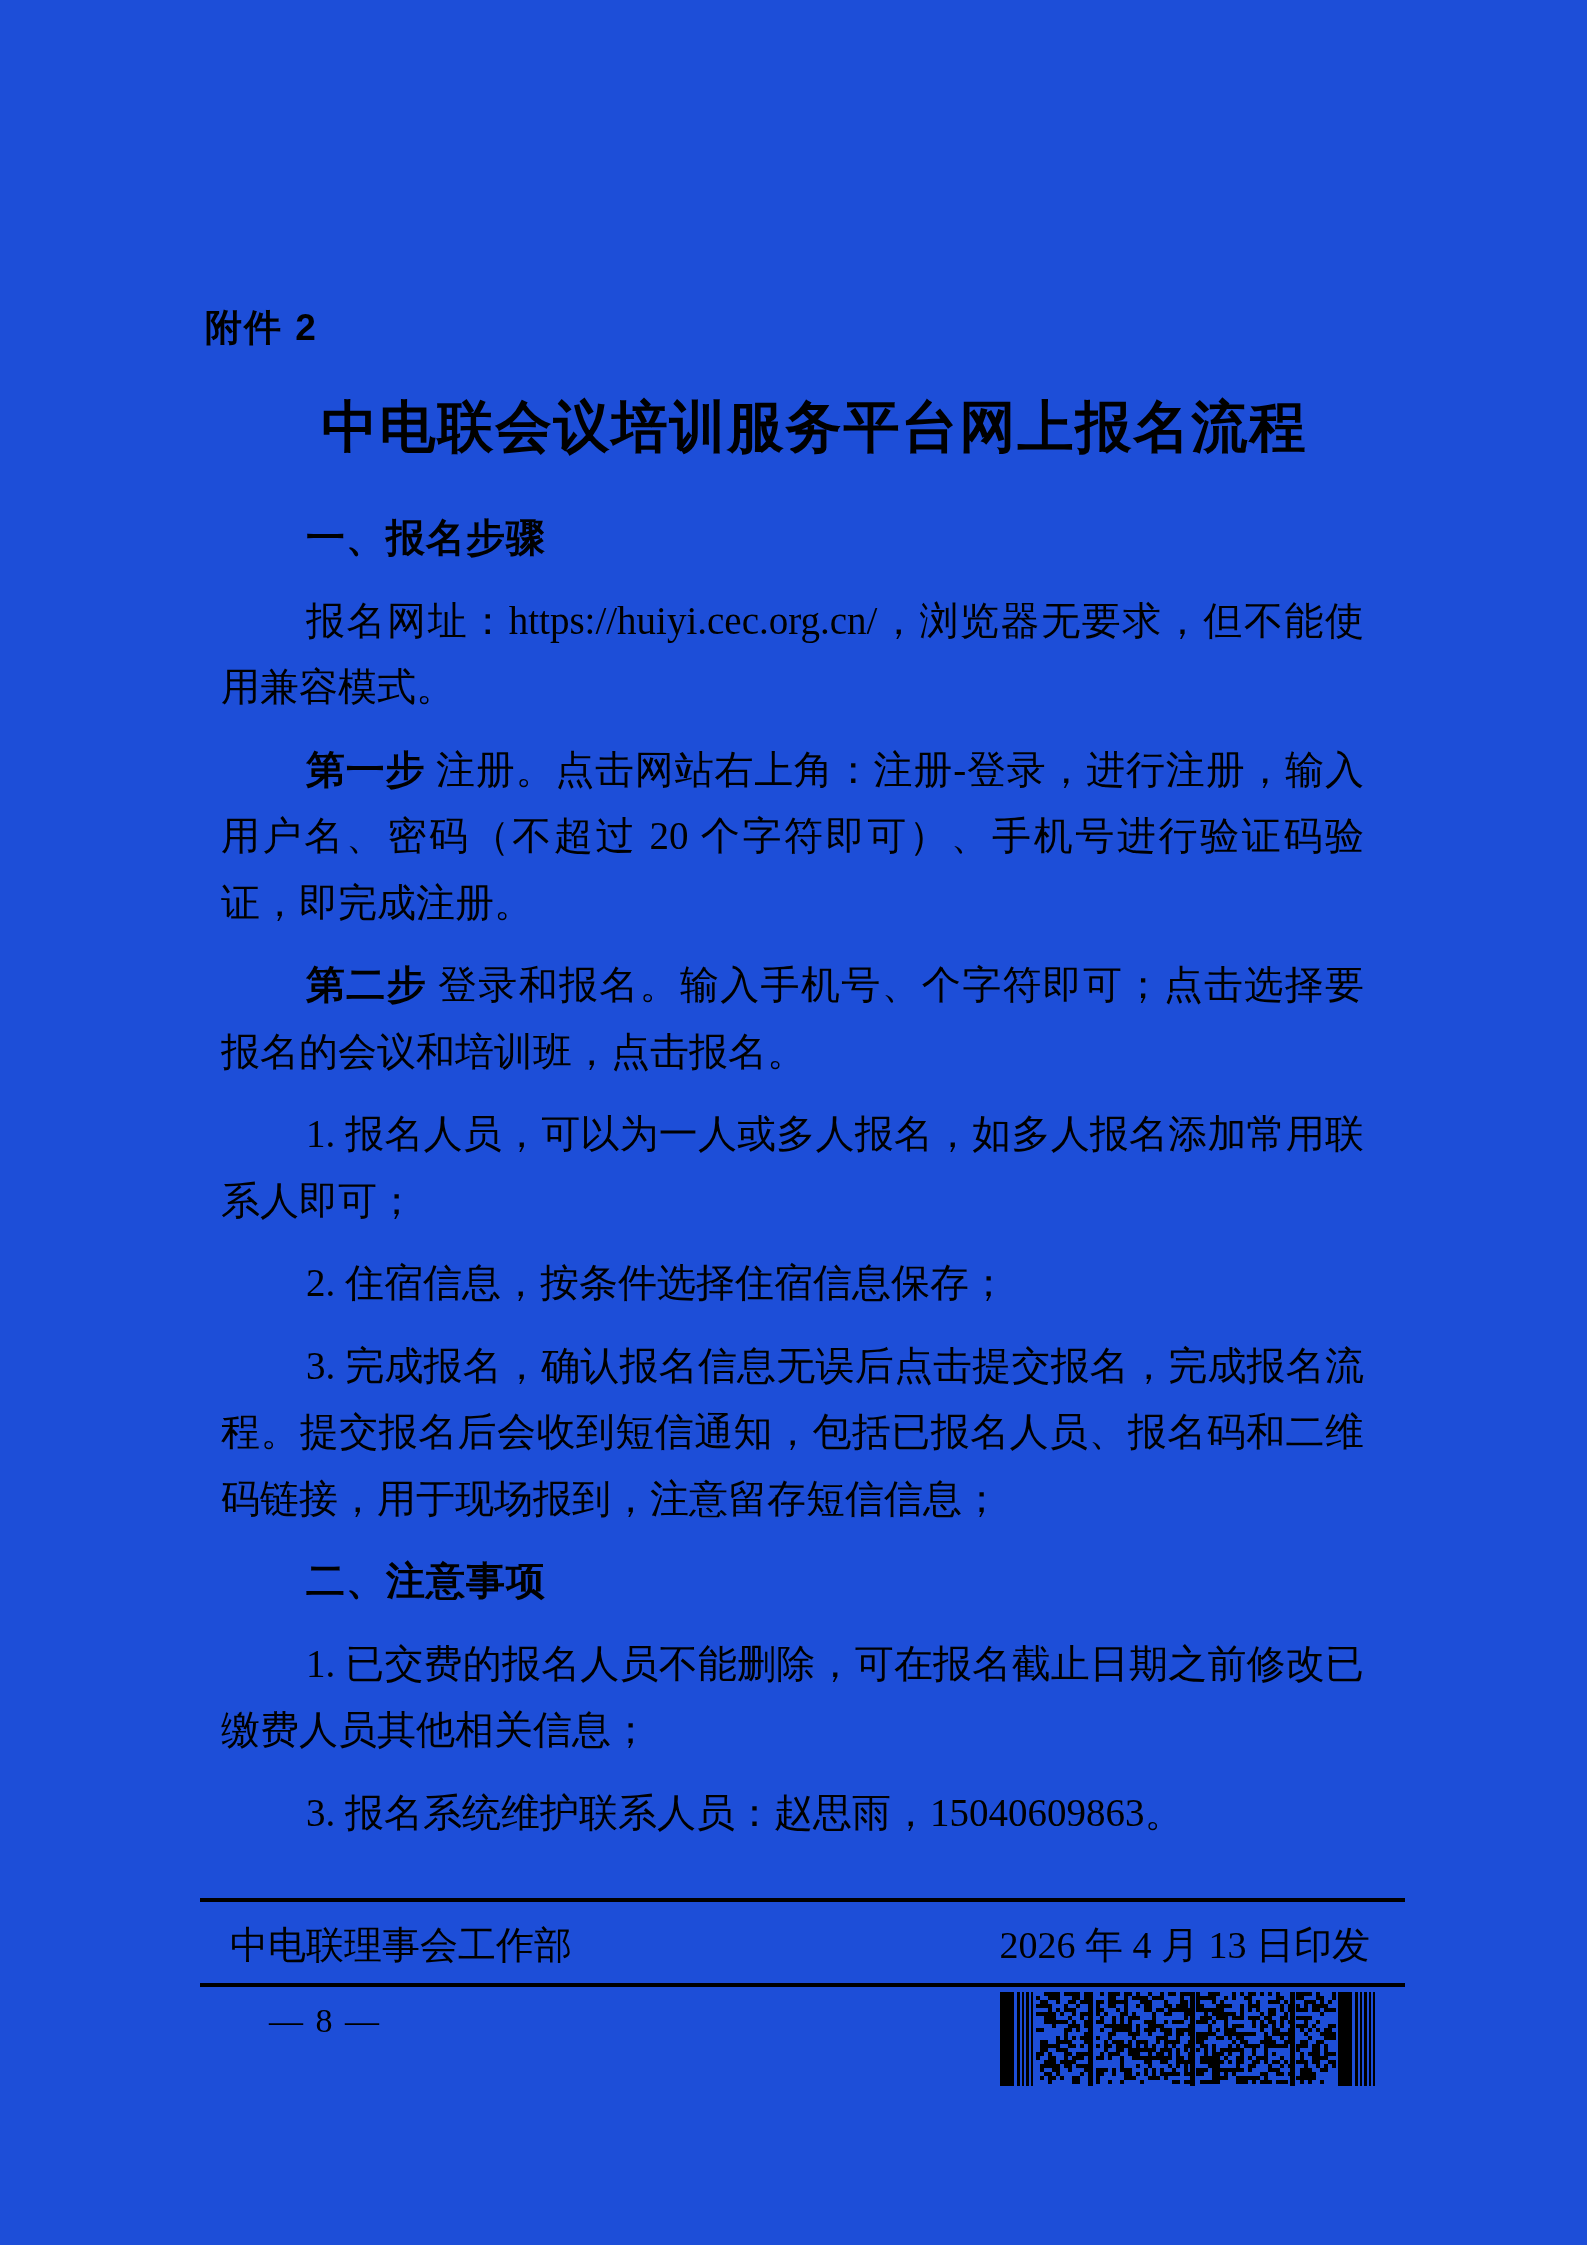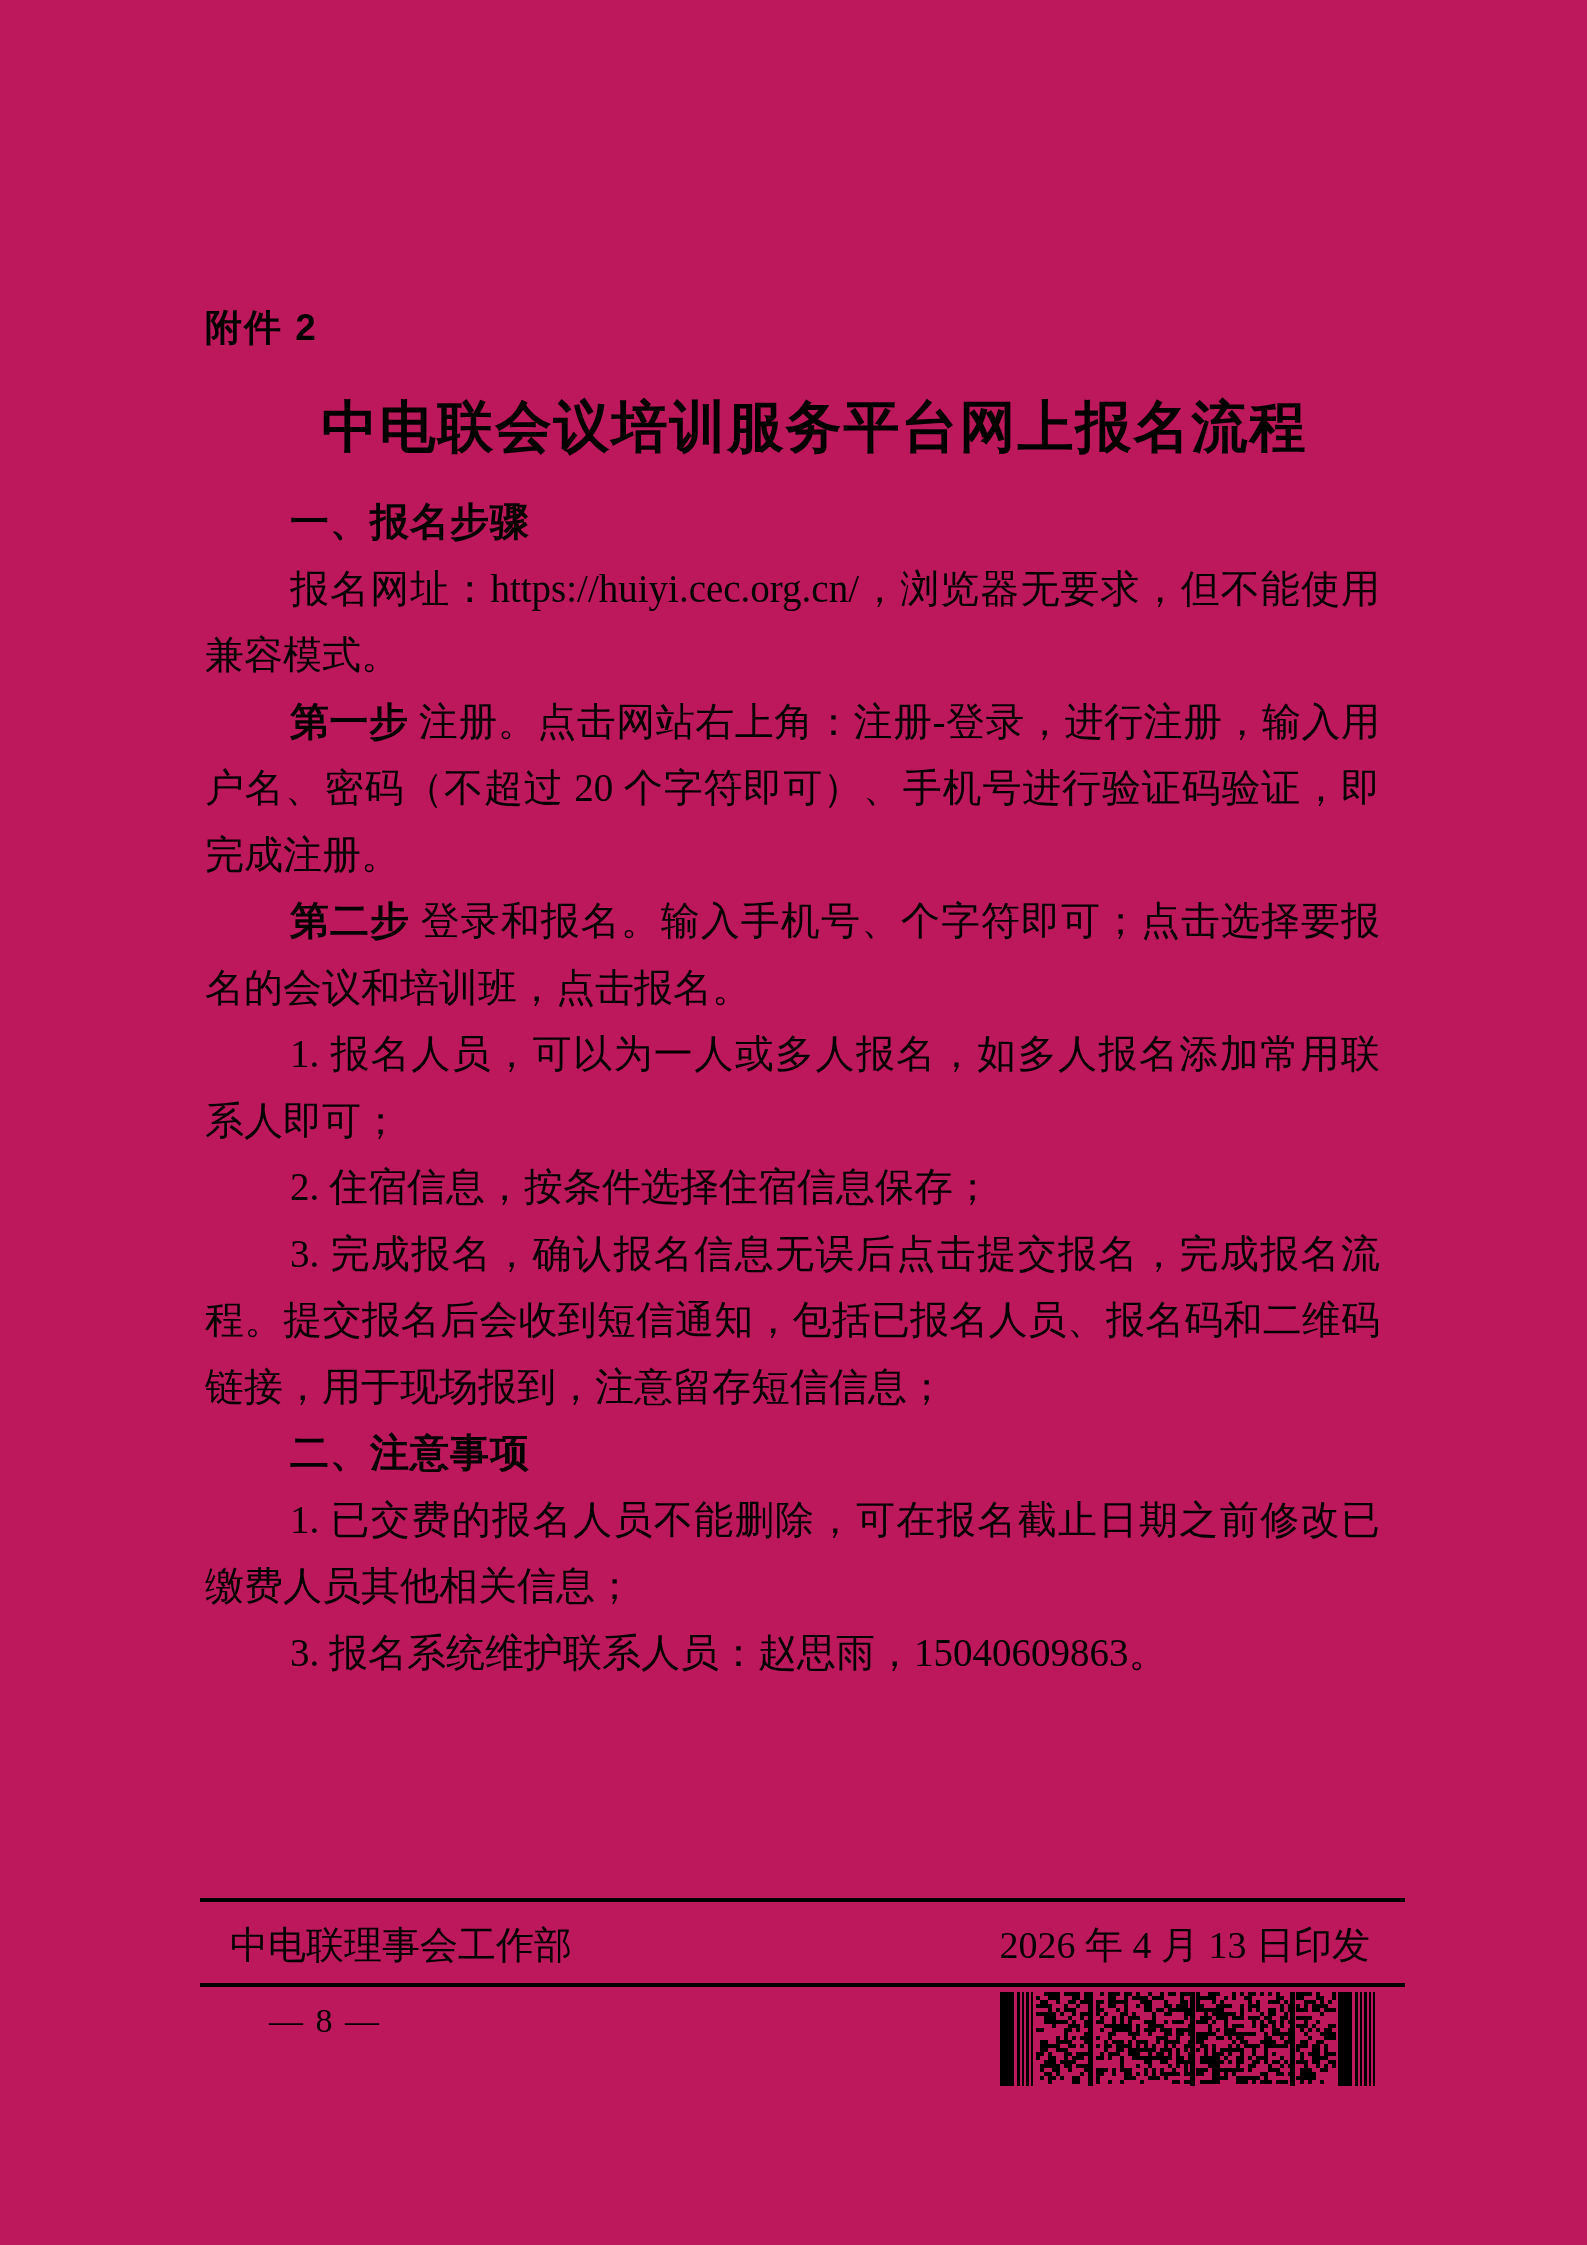--- a/index.html
+++ b/index.html
@@ -1,35 +1,35 @@
 <!DOCTYPE html>
 <html><head>
 <meta charset="utf-8">
 <style>
   html,body{margin:0;padding:0;background:#ffffff;}
-  .page{position:relative;width:1587px;height:2245px;background:#be185d;color:#000000;overflow:hidden;}
+  .page{position:relative;width:1587px;height:2245px;background:#1d4ed8;color:#000000;overflow:hidden;}
 
   .attachment{
     position:absolute;left:205px;top:303px;
     font-family:"Liberation Sans","DejaVu Sans",sans-serif;
     font-weight:600;font-size:37px;letter-spacing:2px;
   }
   .title{
     position:absolute;left:200px;top:378px;width:1205px;margin:12px;
     text-align:center;
     font-family:"Liberation Serif","DejaVu Serif",serif;
     font-weight:700;font-size:56px;letter-spacing:2px;white-space:nowrap;
   }
   .body{
     position:absolute;left:205px;top:489px;width:1175px;
     font-family:"Liberation Serif","DejaVu Serif",serif;
     font-size:39px;line-height:66.5px;
     text-align:justify;text-justify:inter-ideograph;
   }
-  .body p{margin:0;text-indent:85px;}
+  .body p{margin:16px;text-indent:85px;}
   .body p.h{
     font-family:"Liberation Sans","DejaVu Sans",sans-serif;
     font-weight:700;letter-spacing:1px;
   }
   .step{
     font-family:"Liberation Sans","DejaVu Sans",sans-serif;
     font-weight:700;
   }
   .rule{position:absolute;left:200px;width:1205px;height:4px;background:#000000;}
   .rule-top{top:1898px;}

